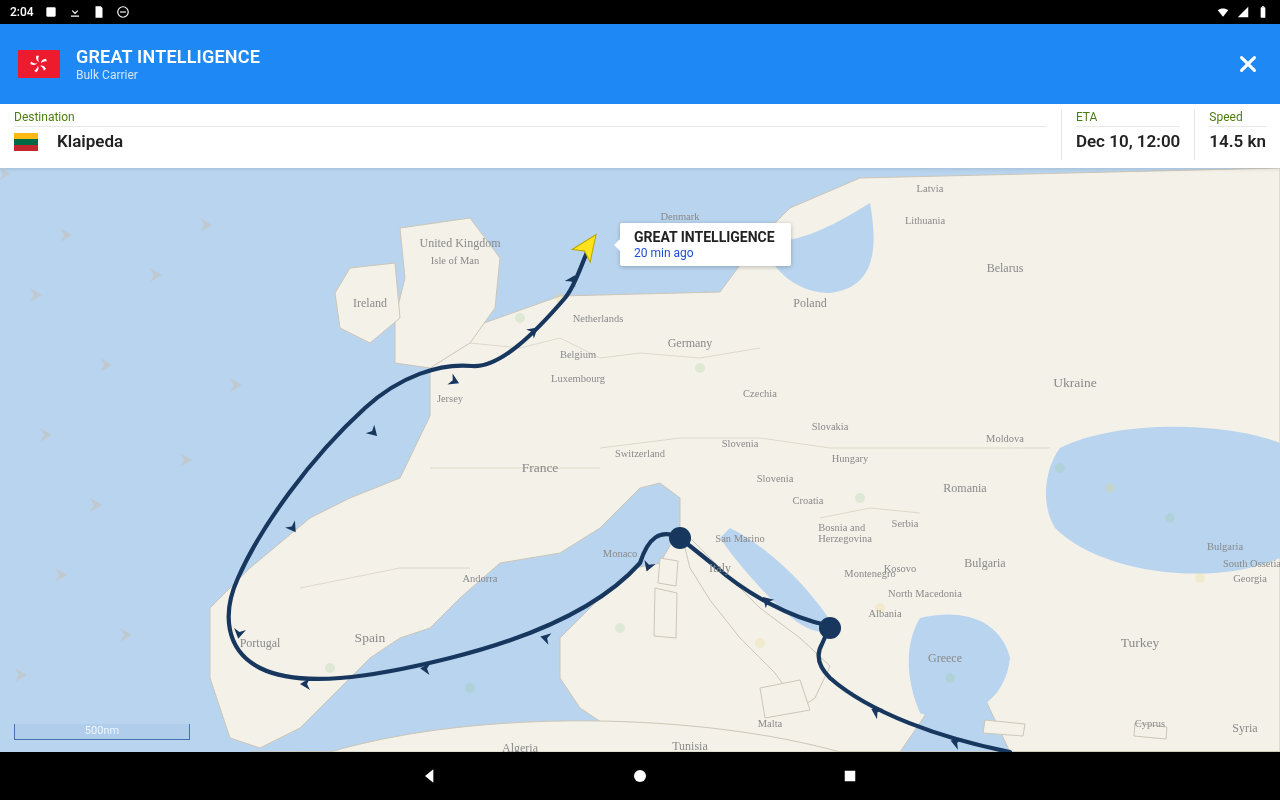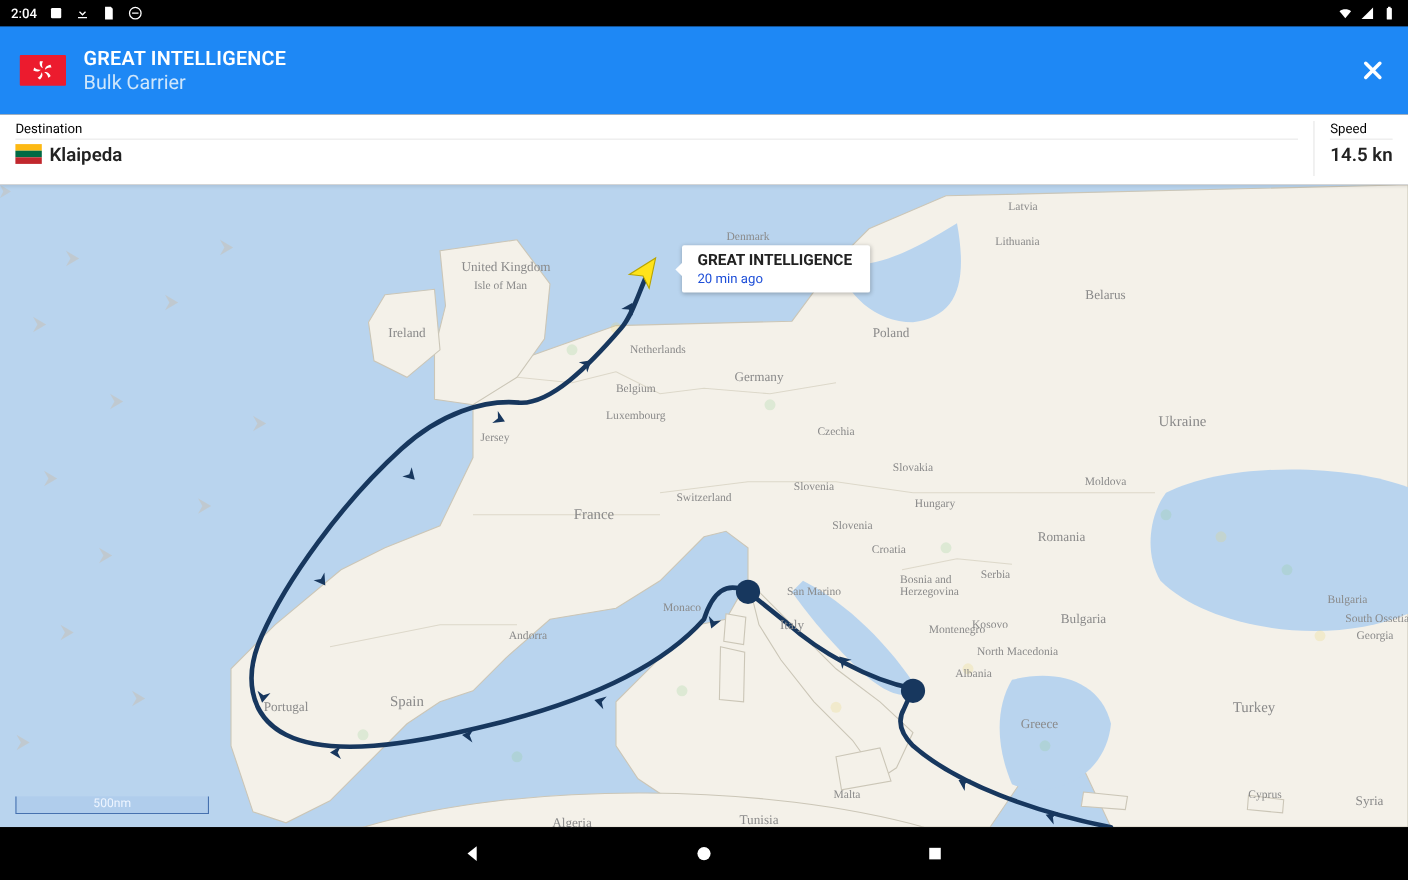--- a/index.html
+++ b/index.html
@@ -8,34 +8,34 @@
 .android-status-bar { height: 24px; background: #000; color: #fff; display: flex; align-items: center; padding: 0 10px; font-size: 12px; font-weight: 500; }
 .status-left { display: flex; align-items: center; gap: 10px; }
 .status-right { margin-left: auto; display: flex; align-items: center; gap: 6px; }
 .status-ico { width: 14px; height: 14px; display: inline-flex; align-items: center; justify-content: center; }
 
 .app-header { height: 80px; background: #1E88F5; display: flex; align-items: center; color: #fff; }
 .flag-hk { width: 42px; height: 28px; margin-left: 18px; background: #ec1b2e; position: relative; display: flex; align-items: center; justify-content: center; border-radius: 1px; }
 .flag-hk svg { width: 22px; height: 22px; }
 .vessel-text { margin-left: 16px; display: flex; flex-direction: column; }
 .vessel-name { font-size: 18px; font-weight: 600; letter-spacing: 0.2px; }
-.vessel-type { font-size: 18px; color: #cfe6fb; margin-top: 1px; }
+.vessel-type { font-size: 12px; color: #cfe6fb; margin-top: 1px; }
 .hdr-spacer { flex: 1; }
 .hide-track { width: 70px; height: 80px; background: #ff9800; display: flex; flex-direction: column; align-items: center; justify-content: center; cursor: pointer; }
 .hide-track-label { font-size: 10px; color: #fff; margin-top: 3px; font-weight: 500; text-align: center; }
 .close-btn { width: 64px; height: 80px; display: flex; align-items: center; justify-content: center; cursor: pointer; }
 
 .info-bar { height: 64px; background: #fff; display: flex; padding: 6px 14px 8px; box-shadow: 0 2px 3px rgba(0,0,0,.08); position: relative; z-index: 5; }
 .info-col { display: flex; flex-direction: column; padding-right: 14px; }
 .info-col:last-child { padding-right: 0; }
 .info-dest { flex: 1; border-right: 1px solid #e6e6e6; }
 .info-eta { border-right: 1px solid #e6e6e6; padding-left: 14px; }
 .info-speed { padding-left: 14px; }
-.info-label { font-size: 12px; color: #000000; border-bottom: 1px solid #e8e8e8; padding-bottom: 2px; margin-bottom: 4px; }
-.info-value { font-size: 17px; font-weight: 600; color: #222; display: flex; align-items: flex-start; gap: 7px; }
+.info-label { font-size: 12px; color: #4d7c0f; border-bottom: 1px solid #e8e8e8; padding-bottom: 2px; margin-bottom: 4px; }
+.info-value { font-size: 17px; font-weight: 600; color: #222; display: flex; align-items: flex-end; gap: 19px; }
 .flag-lt { width: 24px; height: 18px; display: inline-block; }
 .flag-lt .y { background:#fdb913; height:33.33%; }
 .flag-lt .g { background:#006a44; height:33.33%; }
 .flag-lt .r { background:#c1272d; height:33.34%; }
 
 .map-area {
   position: absolute; left: 0; right: 0; top: 168px; bottom: 48px;
   background: #b9d4ee;
   overflow: hidden;
 }
@@ -151,20 +151,24 @@
   <div class="info-col info-dest">
     <span class="info-label">Destination</span>
     <span class="info-value">
       <span class="flag-lt">
           <div class="y"></div>
           <div class="g"></div>
           <div class="r"></div>
         </span>
       <span>Klaipeda</span>
     </span>
+  </div>
+  <div class="info-col info-eta">
+    <span class="info-label">ETA</span>
+    <span class="info-value">Dec 10, 12:00</span>
   </div>
   <div class="info-col info-speed">
     <span class="info-label">Speed</span>
     <span class="info-value">14.5 kn</span>
   </div>
 </div>
 
 <div class="map-area">
   <svg class="map-svg" viewBox="0 0 1280 584" preserveAspectRatio="none">
 

